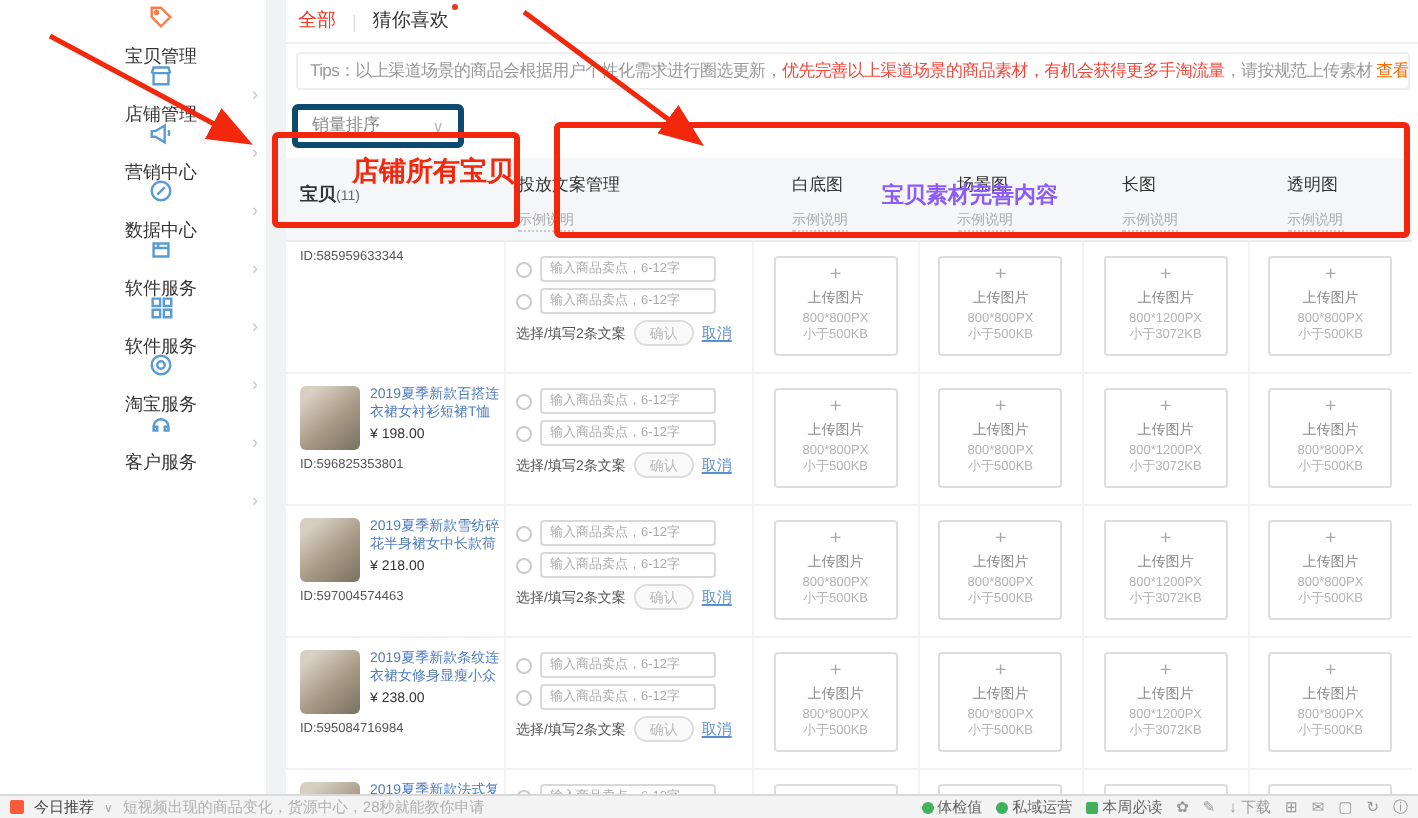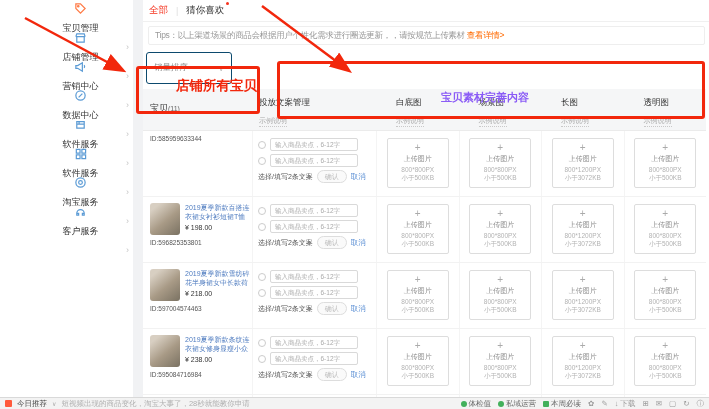--- a/index.html
+++ b/index.html
@@ -25,36 +25,36 @@
   .tab.active { color:#f5321d; }
   .tab-div { color:#ddd; font-size:9px; }
   .tab .dot { position:absolute; top:-2px; right:-5px; width:3px; height:3px; border-radius:50%; background:#f5321d; }
 
   .tips { margin:4px 4px 0 5px; height:19px; border:1px solid #eee; border-radius:2px;
           display:flex; align-items:center; padding:0 6px; white-space:nowrap; overflow:hidden;
           font-size:8.5px; letter-spacing:-0.3px; color:#999; }
   .tips .hl { color:#f5483b; }
   .tips .lk { color:#ff6a00; cursor:pointer; margin-left:2px; }
 
-  .sort { margin:7px 0 0 3px; width:86px; height:32px; border:1px solid #0c4a6e; border-radius:3px;
+  .sort { margin:7px 0 0 3px; width:86px; height:22px; border:3px solid #0c4a6e; border-radius:3px;
           display:flex; align-items:center; justify-content:space-between; padding:0 7px;
           font-size:8.5px; color:#888; cursor:pointer; background:#fff;font-family:Liberation Serif, serif; }
   .sort .caret { color:#bbb; font-size:8px; }
 
   
   .tbl { margin-top:5px; width:563px; }
   .thead { display:flex; height:42px; background:#f5f6f7; border-bottom:1px solid #ebebeb; }
   .th { padding-top:8px; overflow:hidden; }
   .th-label { font-size:8.5px; font-weight:normal; color:#333; }
   .th-sub { display:inline-block; font-size:7px; color:#aaa; margin-top:4px;
             border-bottom:1px dotted #c9c9c9; cursor:pointer; }
   .col-product { width:109px; flex:none; padding-left:7px; }
   .col-copy { width:124px; flex:none; padding-left:7px; }
   .col-img { width:82.5px; flex:none; padding-left:20px; }
-  .ph-title { font-size:9px; font-weight:normal; }
+  .ph-title { font-size:9px; font-weight:bold; }
   .ph-count { font-size:7px; color:#666; }
 
   .tr { display:flex; height:66px; border-bottom:1px solid #f2f2f2; background:#fff; }
   .td { overflow:hidden; }
   .td.col-copy, .td.col-img { border-left:1px solid #f4f4f4; }
   .td.col-img { display:flex; justify-content:center; align-items:flex-start; padding:7px 0 0 0; }
 
   .prod-top { display:flex; gap:5px; padding-top:6px; }
   .prod-img { width:30px; height:32px; border-radius:3px; flex:none;
               display:flex; align-items:center; justify-content:center; }
@@ -70,21 +70,21 @@
   .copy-cell { padding:7px 0 0 5px; }
   .copy-line { display:flex; align-items:center; gap:4px; margin-bottom:3px; }
   .cb { width:8px; height:8px; border:1px solid #ccc; border-radius:50%; background:#fff; flex:none; cursor:pointer; }
   .copy-line input { width:88px; height:13px; border:1px solid #d9d9d9; border-radius:2px;
                      font-size:6.5px; padding:0 4px; color:#666; font-family:"Liberation Sans",sans-serif; }
   .copy-line input::placeholder { color:#aaa; }
   .copy-foot { display:flex; align-items:center; gap:4px; margin-top:3px; }
   .copy-hint { font-size:7px; color:#555; white-space:nowrap; }
   .btn-confirm { height:13px; padding:0 7px; border:1px solid #ddd; border-radius:7px; background:#fafafa;
                  color:#bbb; font-size:7px; cursor:pointer; font-family:"Liberation Sans",sans-serif; }
-  .btn-cancel { font-size:7.5px; color:#5b8fd4; cursor:pointer; white-space:nowrap; }
+  .btn-cancel { font-size:7.5px; color:#5b8fd4; cursor:pointer; white-space:nowrap;text-decoration:underline; }
 
   .upbox { width:62px; height:50px; border:1px solid #ddd; border-radius:2px; background:#fff;
            display:flex; flex-direction:column; align-items:center; cursor:pointer; }
   .up-plus { color:#aaa; font-size:10px; line-height:10px; margin-top:4px; }
   .up-label { color:#888; font-size:7px; margin-top:1px; }
   .up-dim { color:#b3b3b3; font-size:6.5px; line-height:7.5px; margin-top:2px; }
   .up-size { color:#b3b3b3; font-size:6.5px; line-height:7.5px; }
 
   
   .anno { position:absolute; pointer-events:none; z-index:40; }
@@ -196,20 +196,21 @@
 
   <div class="main">
     <div class="tabs-row">
       <span class="tab active">全部</span>
       <span class="tab-div">|</span>
       <span class="tab"><span>猜你喜欢</span><span class="dot"></span></span>
     </div>
 
     <div class="tips">
       <span>Tips：以上渠道场景的商品会根据用户个性化需求进行圈选更新，</span>
+        <span class="hl">优先完善以上渠道场景的商品素材，有机会获得更多手淘流量</span>
         <span>，请按规范上传素材</span>
       <span class="lk">查看详情&gt;</span>
     </div>
 
     <div class="sort">
       <span>销量排序</span>
       <span class="caret">∨</span>
     </div>
 
     <div class="tbl">
@@ -539,21 +540,21 @@
     </marker>
   </defs>
   <line x1="25" y1="18" x2="122" y2="70" stroke="#f2270c" stroke-width="2.5" marker-end="url(#ah)"></line>
   <line x1="262" y1="6" x2="348" y2="70" stroke="#f2270c" stroke-width="2.5" marker-end="url(#ah)"></line>
 </svg>
 
 <div class="bottom-bar">
   <span class="bb-logo"></span>
   <span class="bb-title">今日推荐</span>
   <span class="bb-caret">∨</span>
-  <span class="bb-text">短视频出现的商品变化，淘宝大事了，28秒就能教你申请</span>
+  <span class="bb-text">短视频出现的商品变化，货源中心，28秒就能教你申请</span>
   <span class="bb-right">
     <span class="bb-badge">
         <span class="bb-dot"></span>
         <span>体检值</span>
       </span>
     <span class="bb-badge">
         <span class="bb-dot"></span>
         <span>私域运营</span>
       </span>
     <span class="bb-badge">

